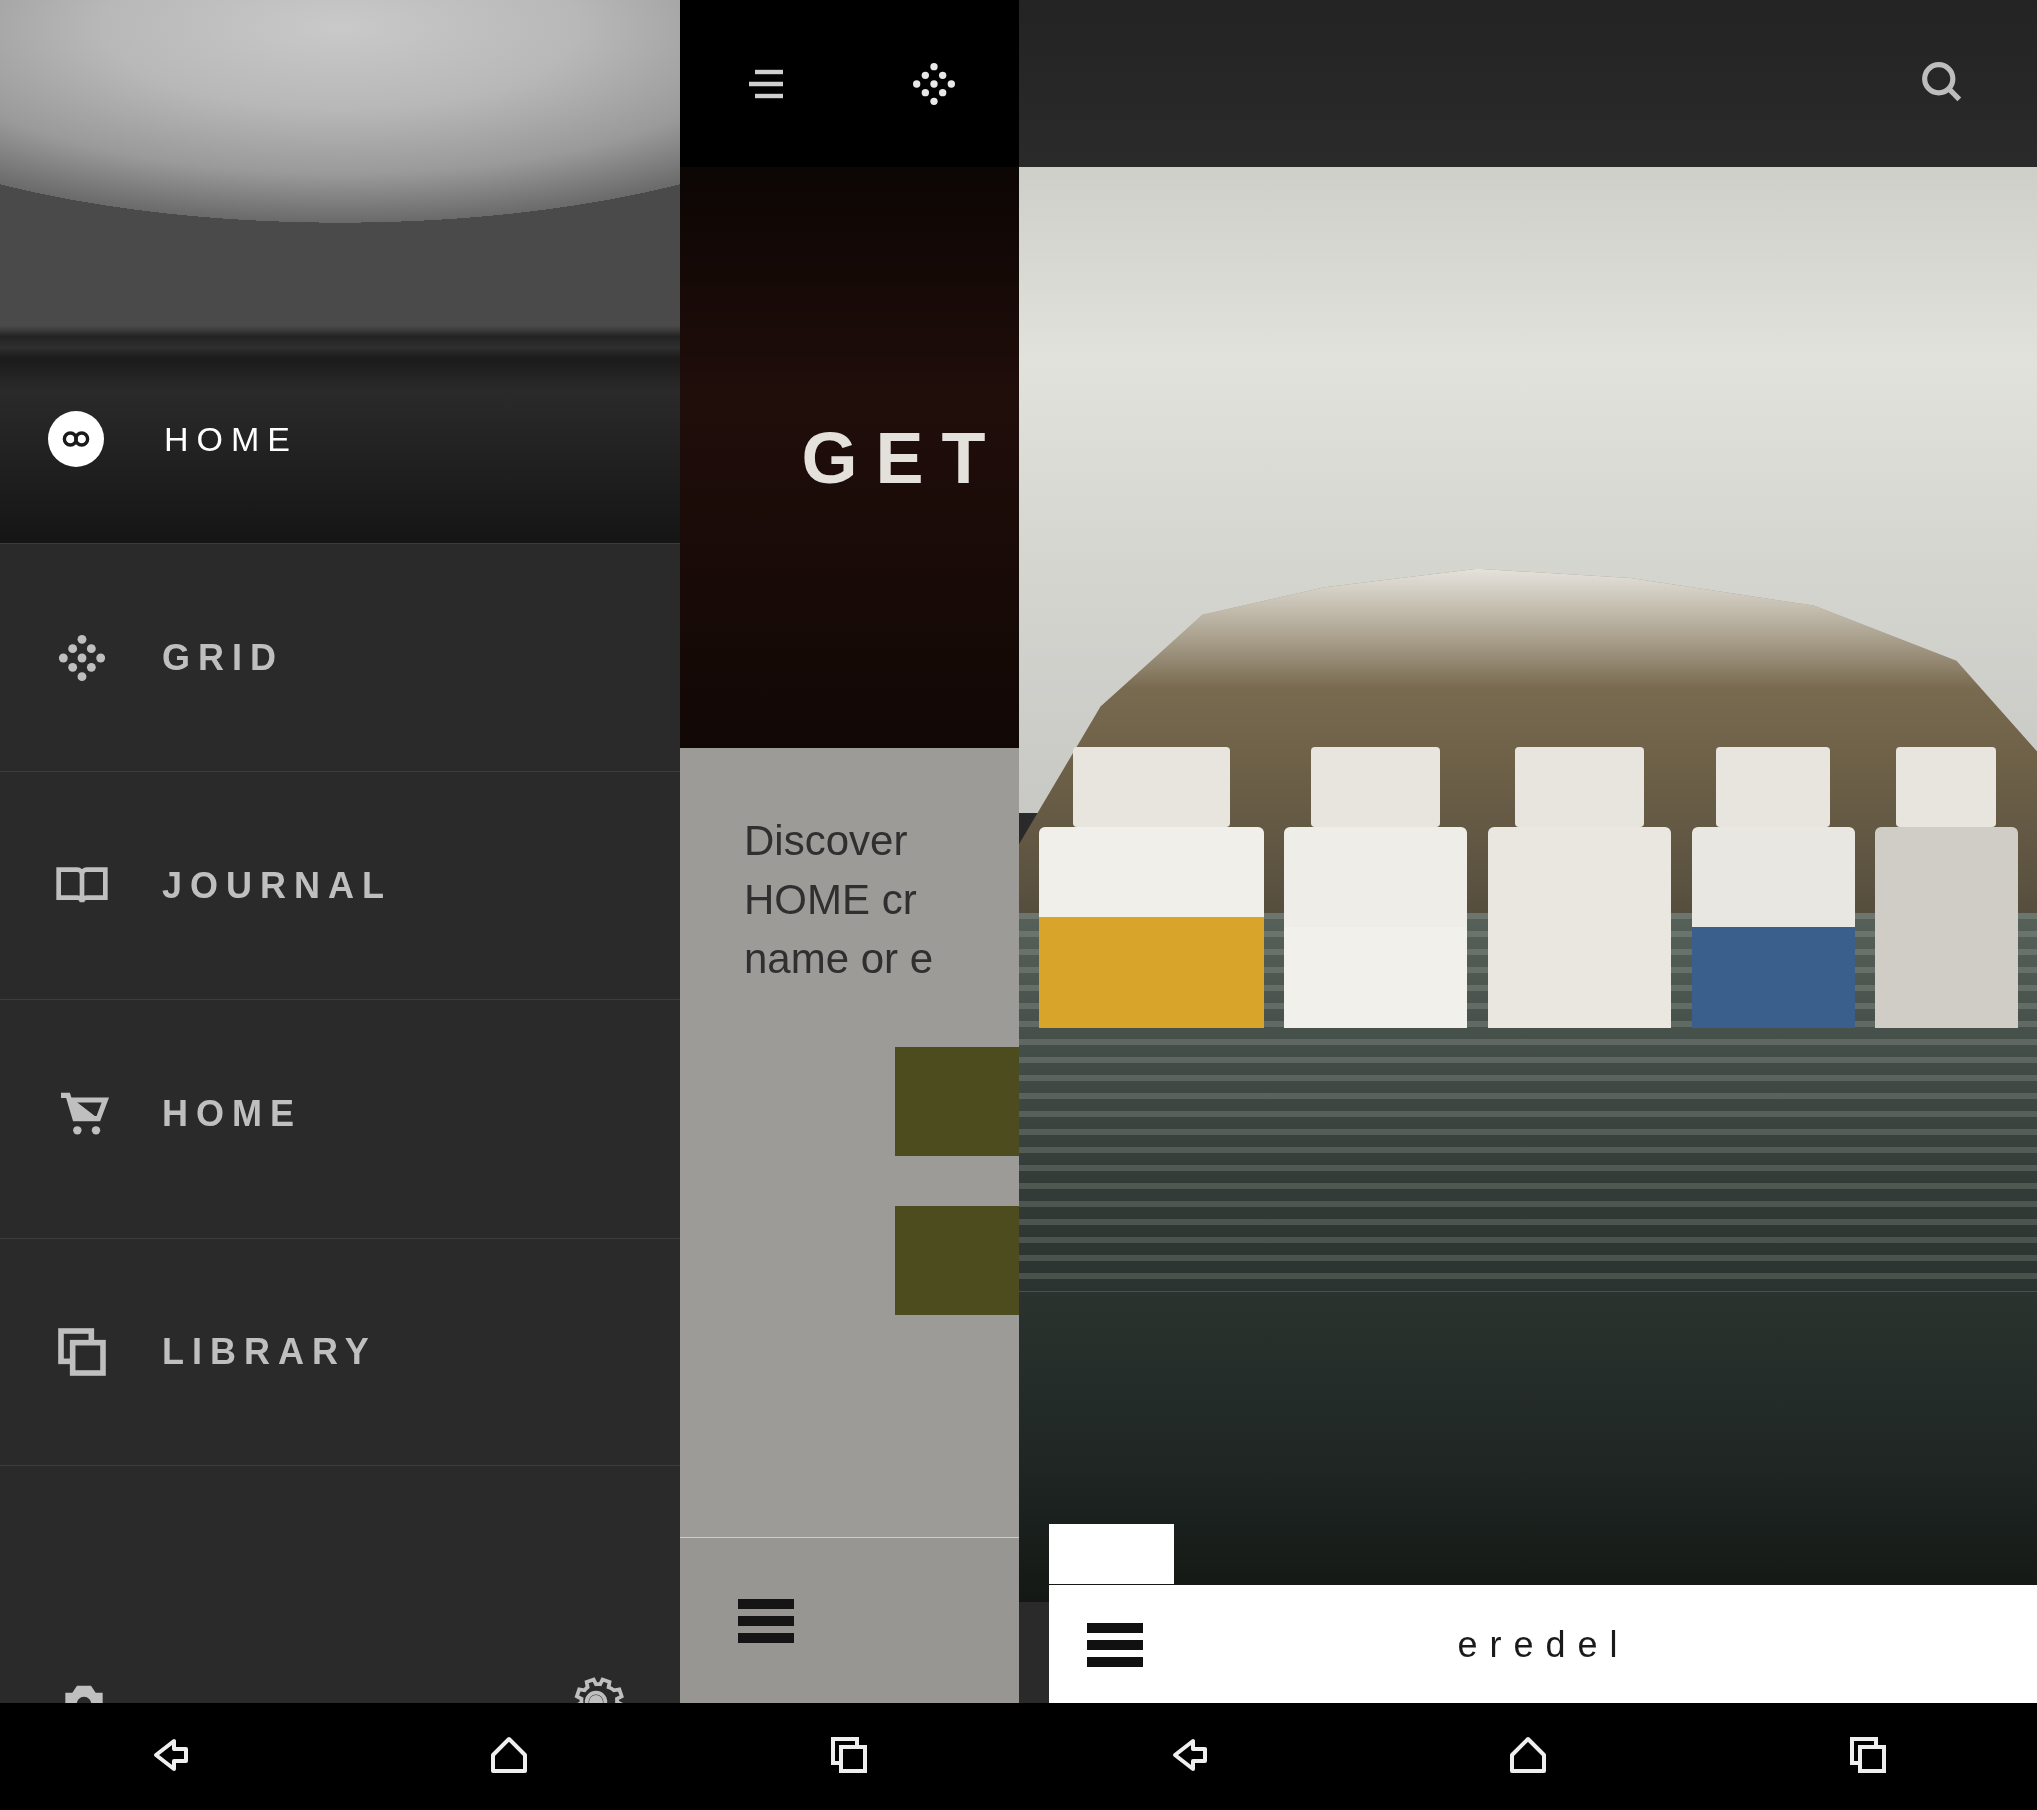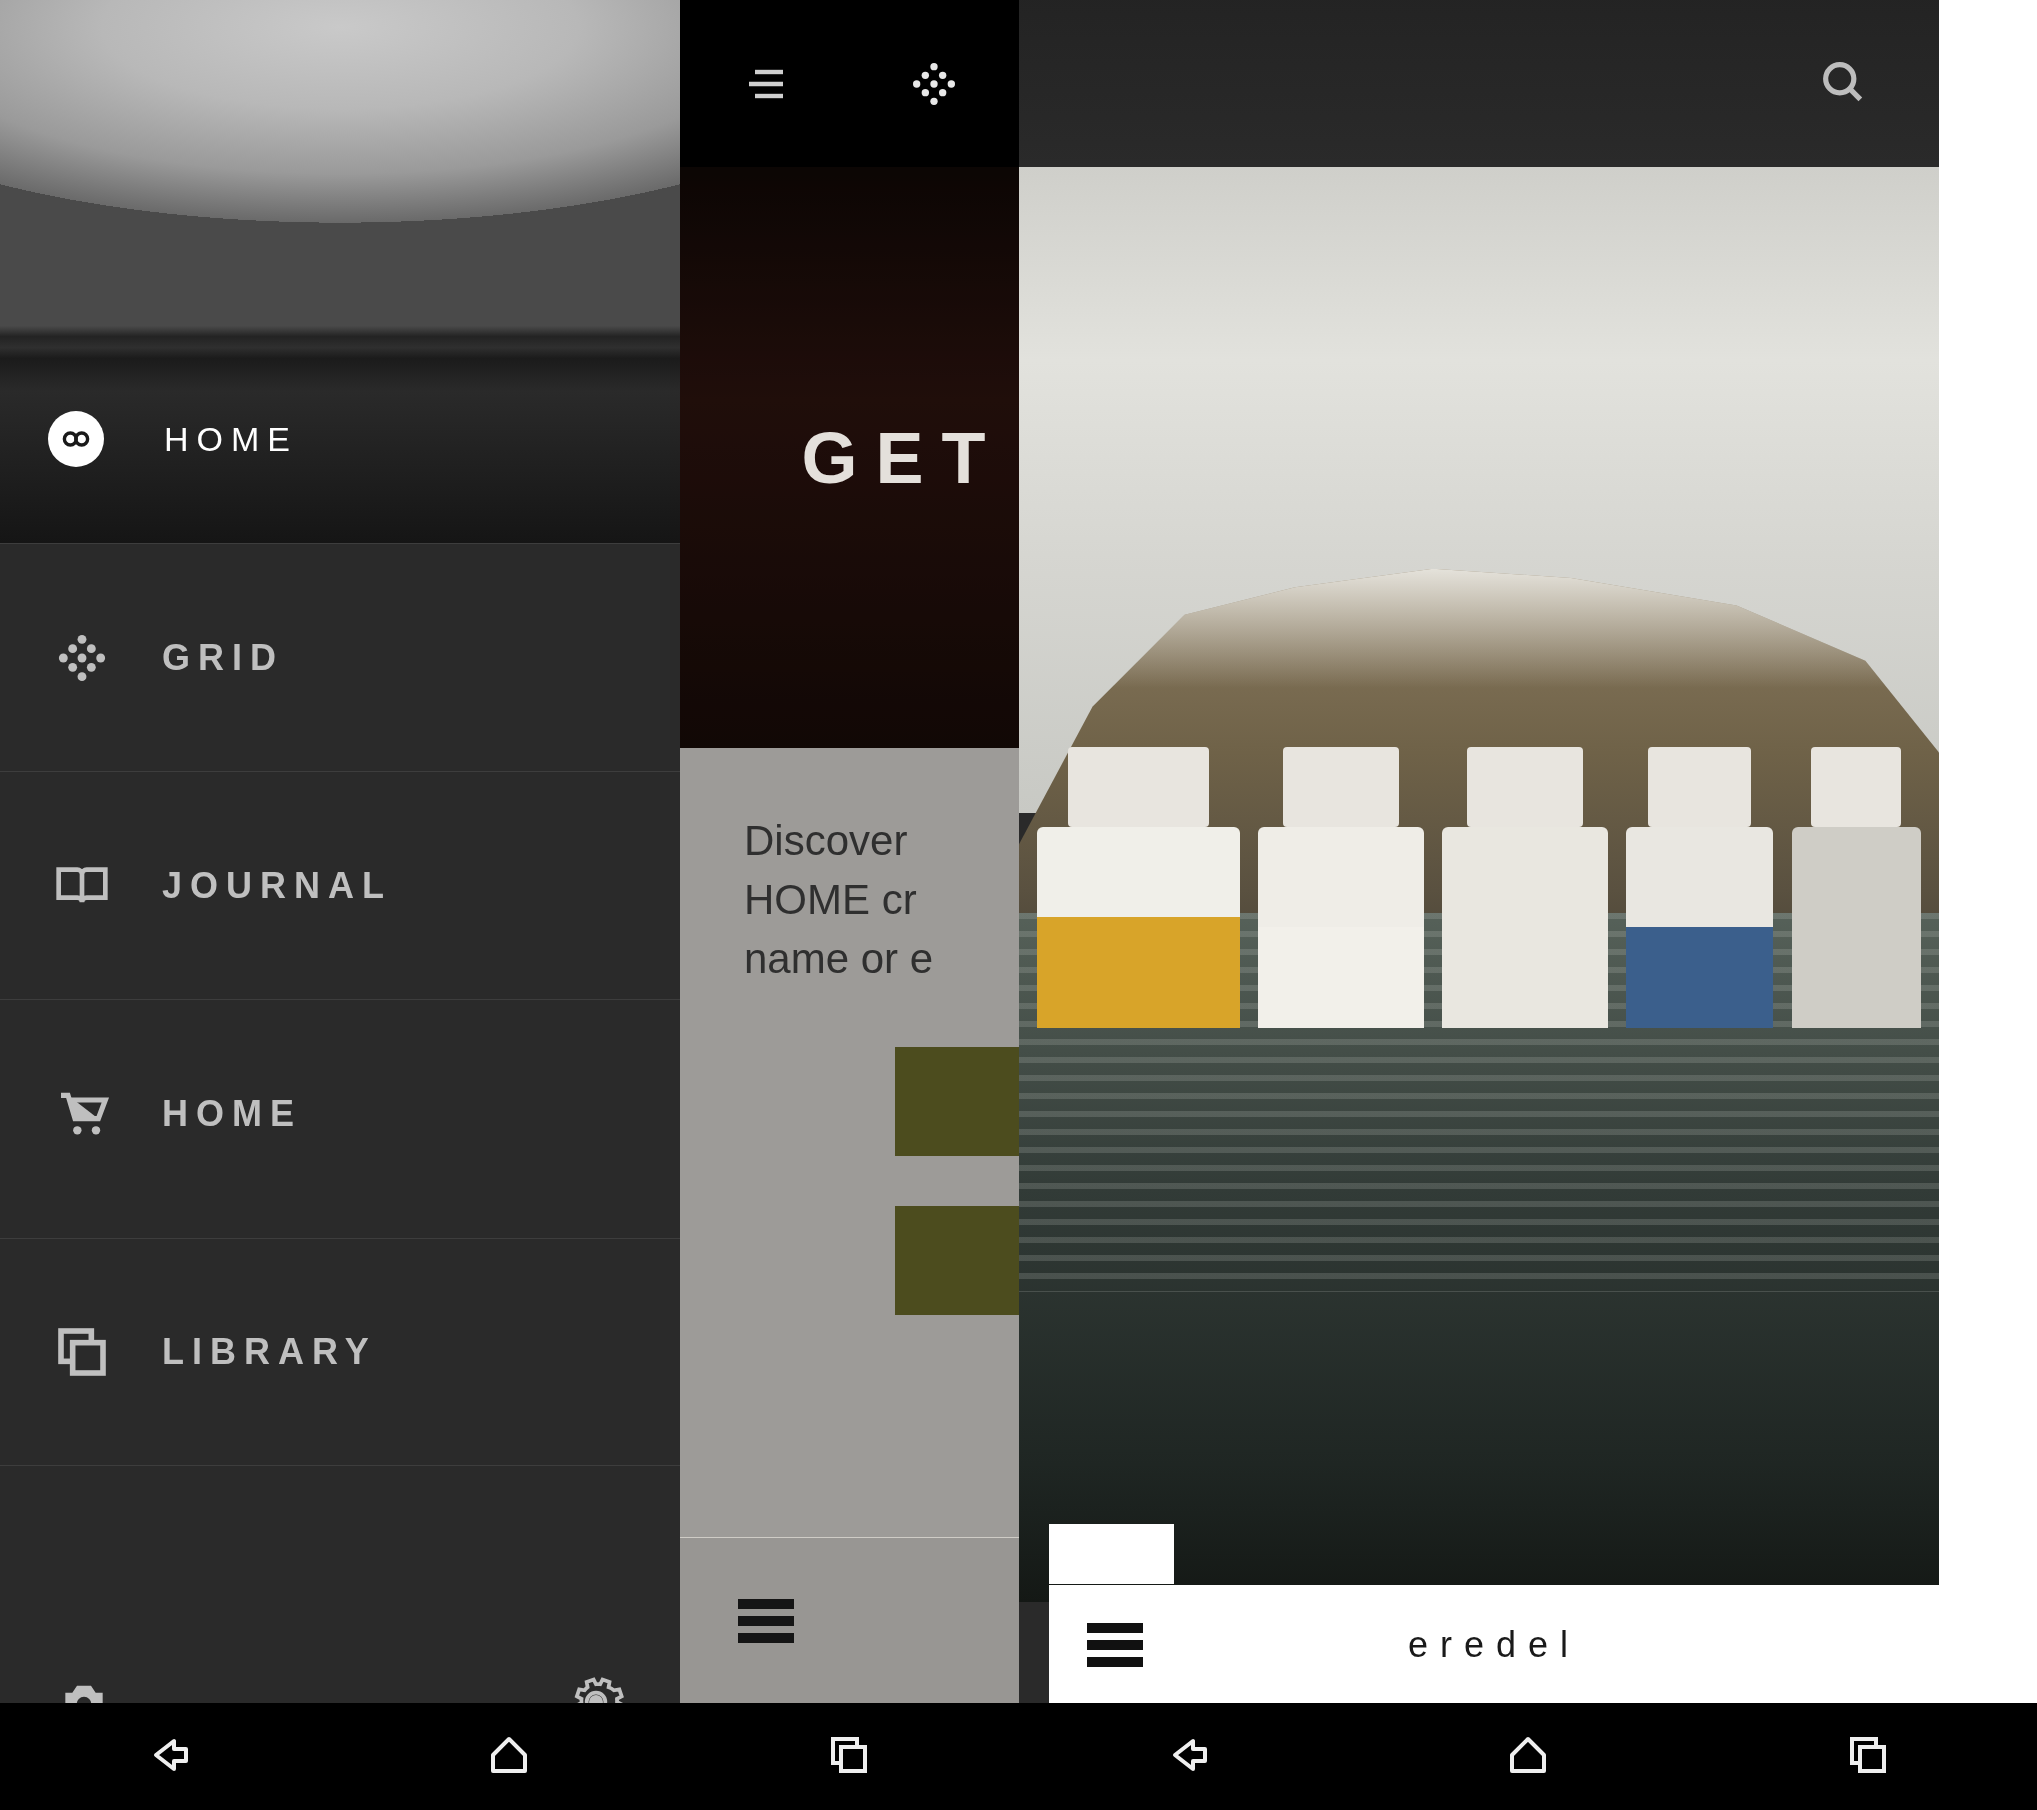--- a/index.html
+++ b/index.html
@@ -2,21 +2,21 @@
 <html><head>
 <meta charset="utf-8">
 <style>
   * { box-sizing: border-box; margin: 0; padding: 0; }
   html, body { width: 2038px; height: 1811px; background: #fff; font-family: "Helvetica Neue", Arial, sans-serif; }
   .canvas { width: 2038px; height: 1811px; display: flex; }
 
 .panel { position: relative; height: 1811px; }
   .panel.left   { width: 680px; }
   .panel.middle { width: 339px;  }
-  .panel.right  { width: 920px; }
+  .panel.right  { width: 1019px; }
 
 .p1 { background: #2a2a2a; display: flex; flex-direction: column; }
   .p1-hero {
     height: 543px; position: relative;
     background:
       radial-gradient(ellipse 140% 60% at 50% 5%, #c9c9c9 0%, #b8b8b8 25%, #9a9a9a 45%, #6a6a6a 60%, transparent 60%),
       linear-gradient(#4a4a4a 60%, #232323 62%, #2f2f2f 64%, #1b1b1b 66%, #2a2a2a 72%, #151515 100%);
     background-color:#7b7b7b;
   }
   .p1-home {

